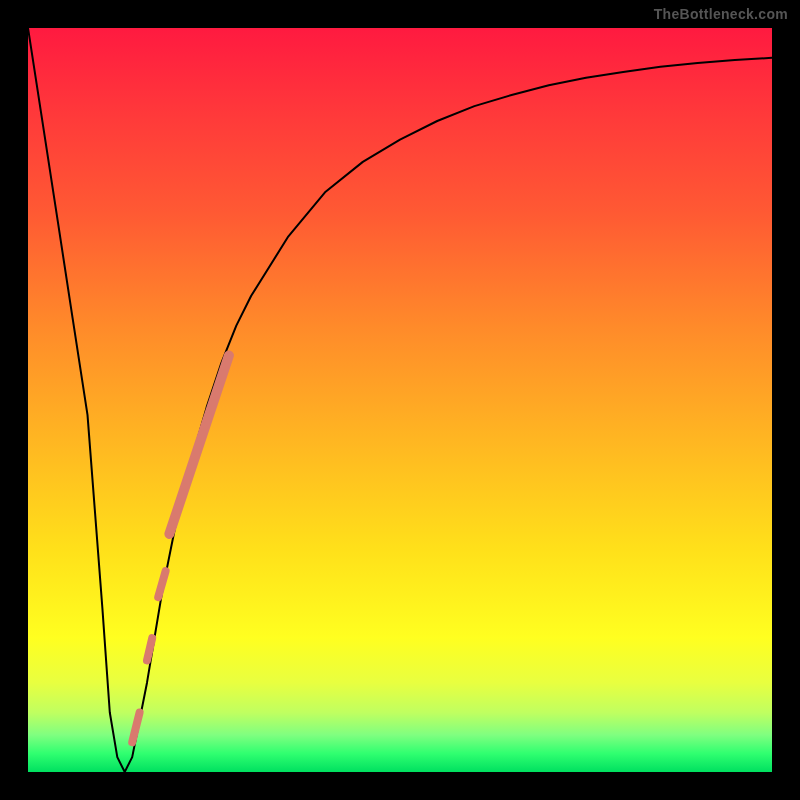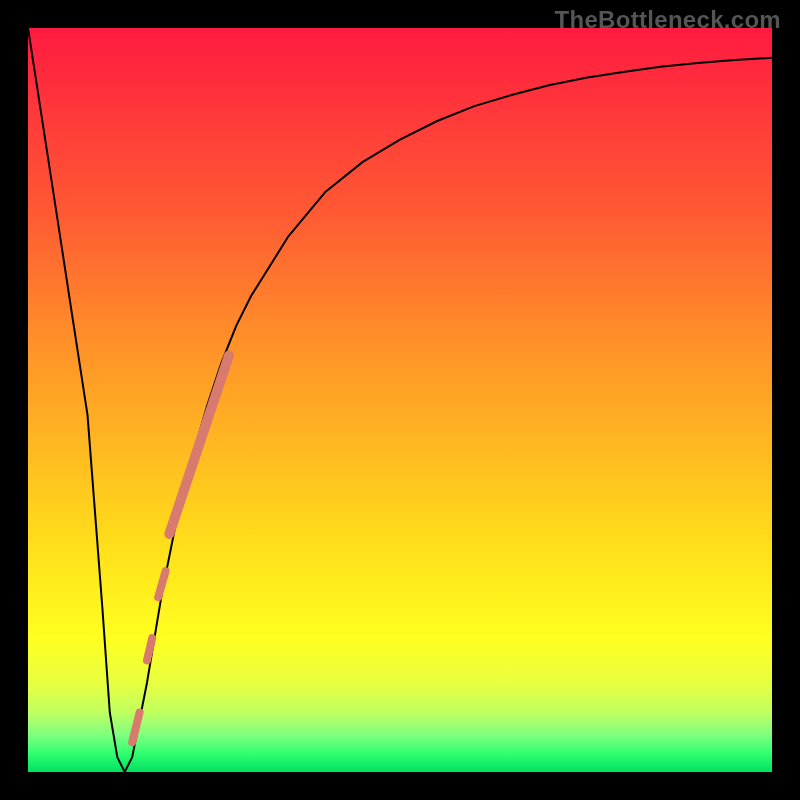--- a/index.html
+++ b/index.html
@@ -38,23 +38,23 @@
         #c0ff60 92%,
         #80ff80 95%,
         #30ff70 97.5%,
         #00e060 100%
       );
     }
 
     .watermark {
       position: absolute;
       top: 6px;
-      right: 19px;
+      right: 12px;
       color: #555;
-      font-size: 24px;
+      font-size: 14px;
       font-weight: 600;
       letter-spacing: 0.3px;
       z-index: 10;
     }
 
     svg.curve-layer {
       position: absolute;
       inset: 0;
       z-index: 5;
     }

